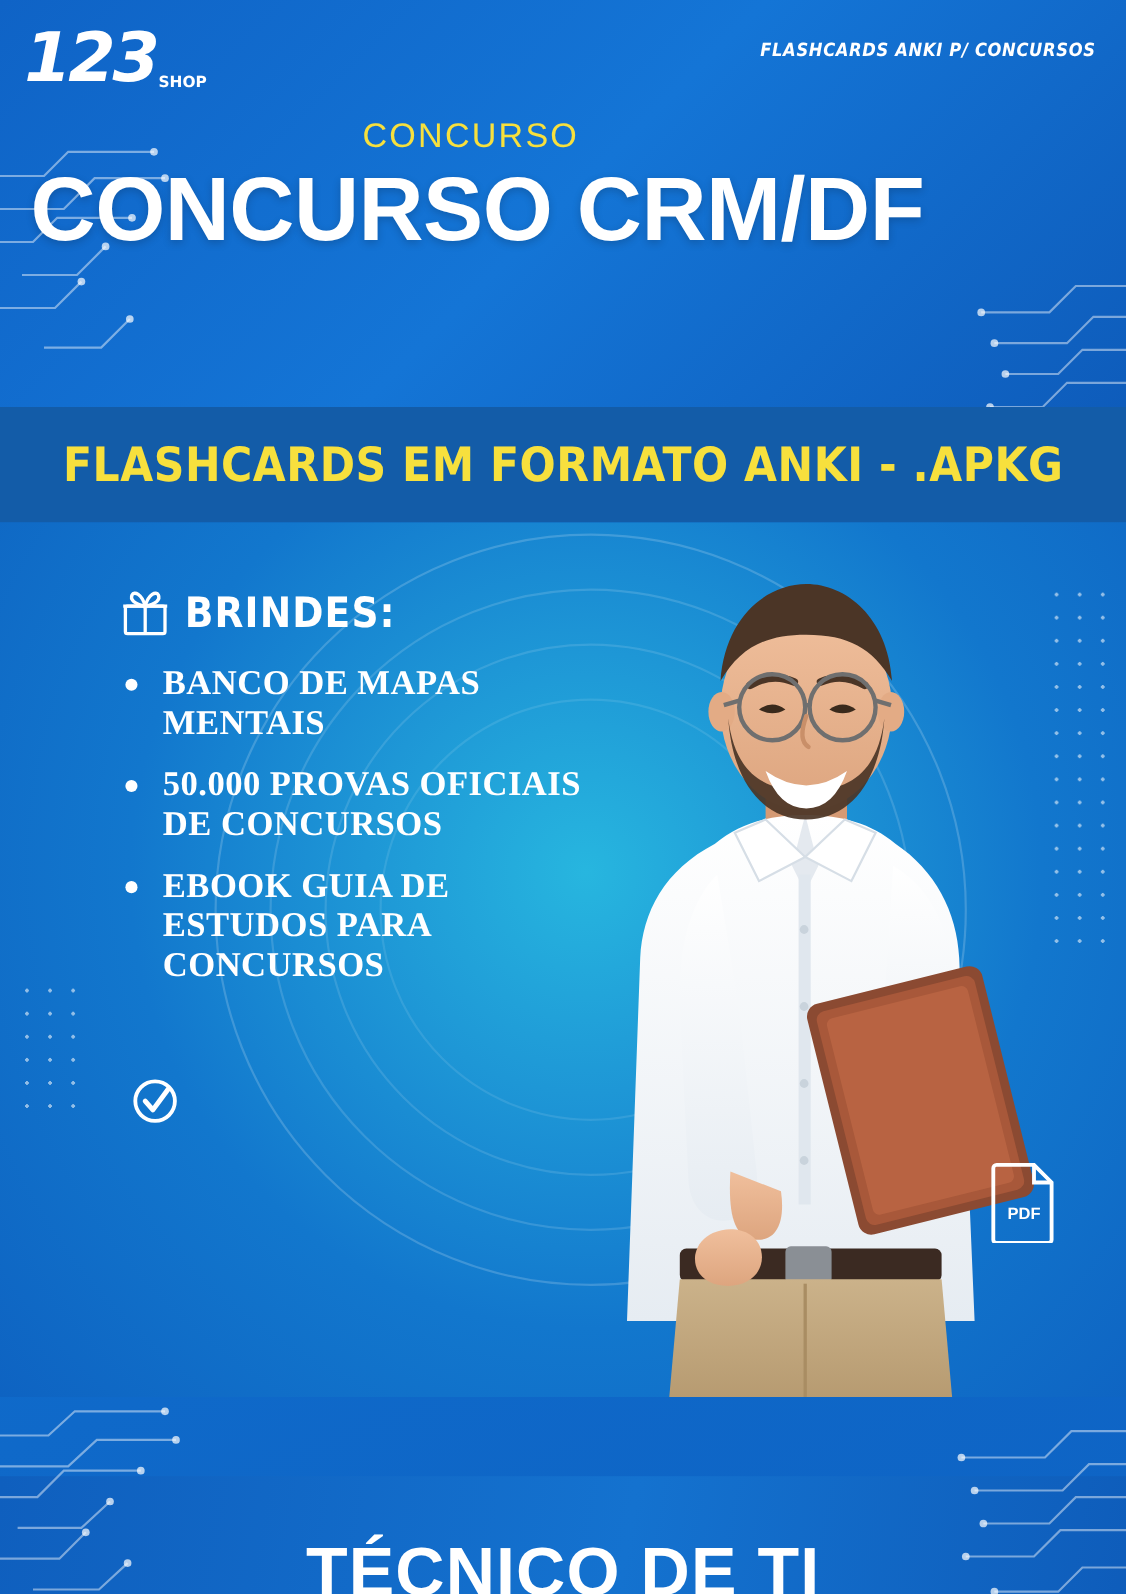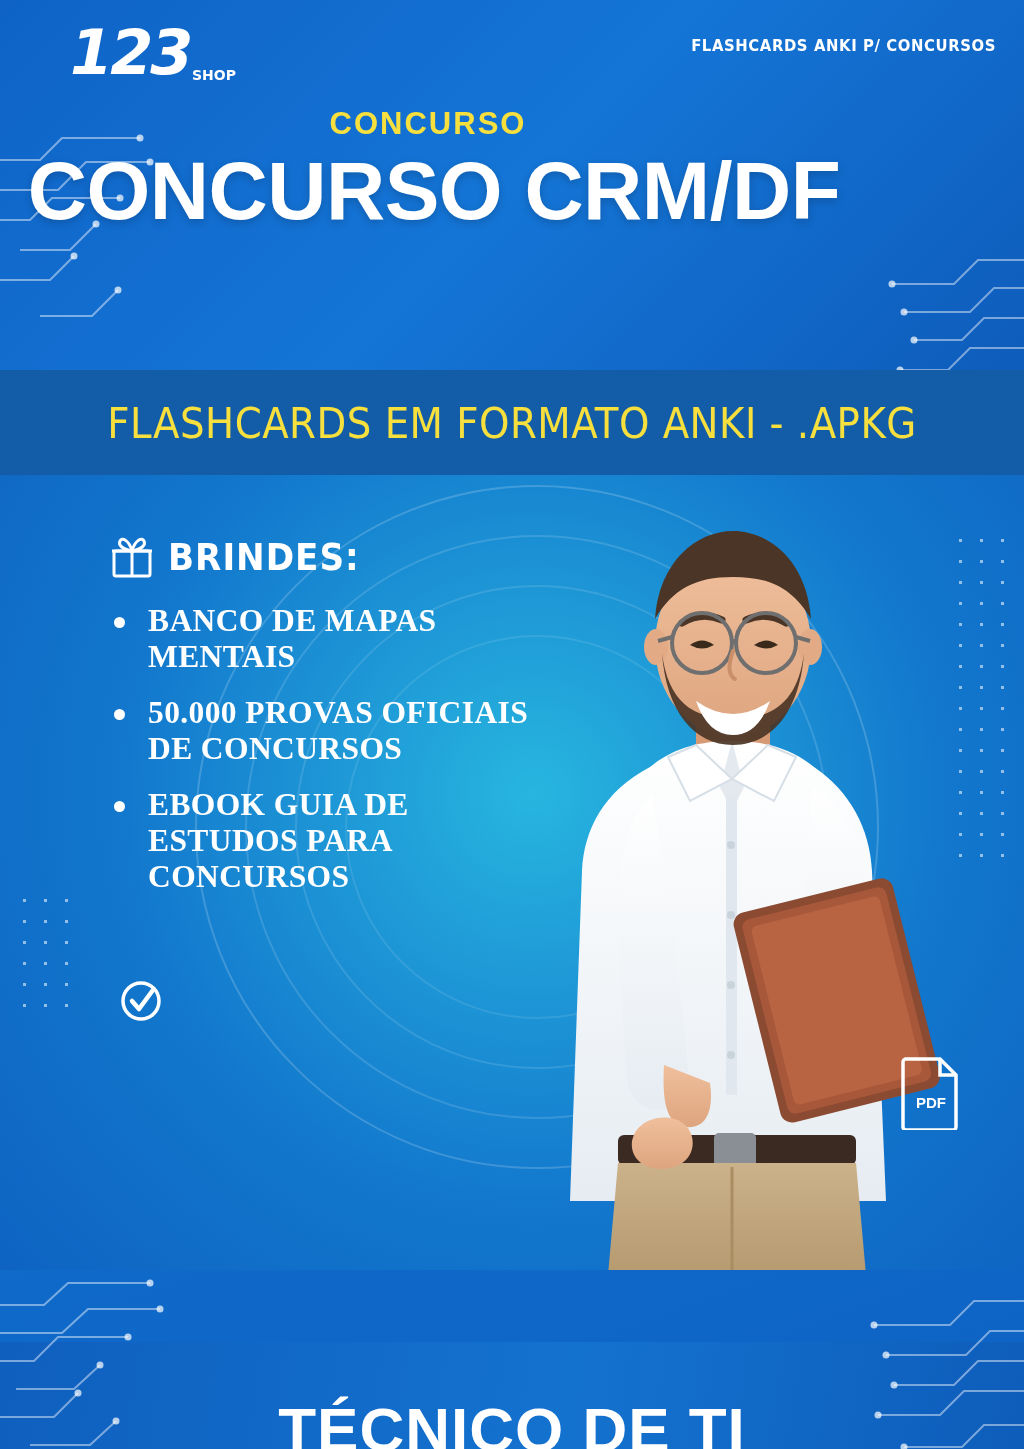--- a/index.html
+++ b/index.html
@@ -36,51 +36,51 @@
     top: 22px;
     width: 160px;
     height: 62px;
     color: #ffffff;
     font-weight: bold;
     font-style: italic;
     font-size: 62px;
     line-height: 62px;
     letter-spacing: -3px;
     font-family: "DejaVu Sans", sans-serif;
-    margin-left: 48px;
   }
   .logo .logo-sub {
     position: absolute;
     right: -6px;
     bottom: 2px;
     font-size: 14px;
     letter-spacing: 0px;
     font-style: normal;
     line-height: 14px;
   }
   .top-right-label {
     position: absolute;
     right: 28px;
     top: 36px;
     color: #ffffff;
     font-size: 16.5px;
     font-weight: bold;
     letter-spacing: 0.6px;
     font-family: "DejaVu Sans Condensed", "Liberation Sans Narrow", "Liberation Sans", sans-serif;
     text-transform: uppercase;
+    font-style: italic;
   }
   .kicker {
     position: absolute;
     top: 106px;
     left: 0;
     width: 856px;
     text-align: center;
     color: #f7e03d;
     font-size: 31px;
-    font-weight: bold;
+    font-weight: normal;
     letter-spacing: 2px;
     text-transform: uppercase;
   }
   .title {
     position: absolute;
     top: 150px;
     left: 0;
     width: 868px;
     text-align: center;
     color: #ffffff;
@@ -99,21 +99,21 @@
     width: 1024px;
     height: 105px;
     background: #135ca8;
     display: flex;
     align-items: center;
     justify-content: center;
   }
   .ribbon-text {
     color: #f7e03d;
     font-size: 43px;
-    font-weight: normal;
+    font-weight: bold;
     letter-spacing: 0.5px;
     text-transform: uppercase;
     font-family: "DejaVu Sans Condensed", "Liberation Sans Narrow", "Liberation Sans", sans-serif;
     white-space: nowrap;
   }
 
   
   .middle {
     position: absolute;
     left: 0; top: 475px;

